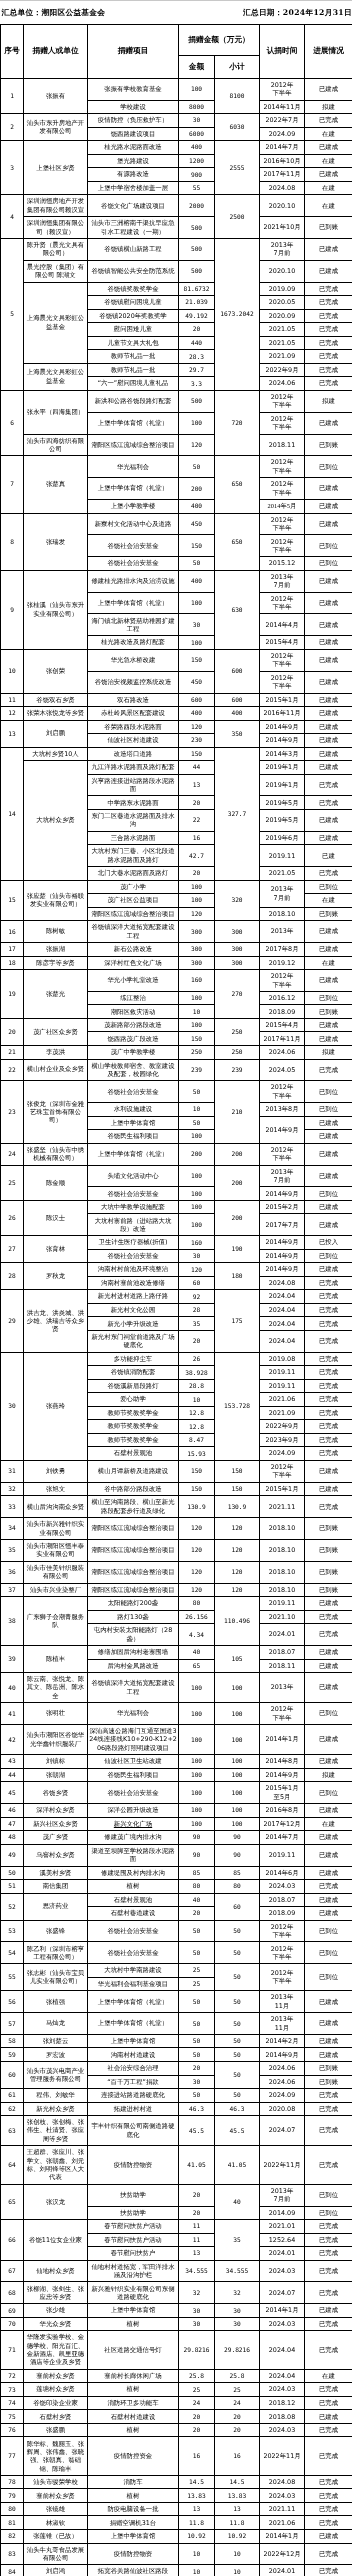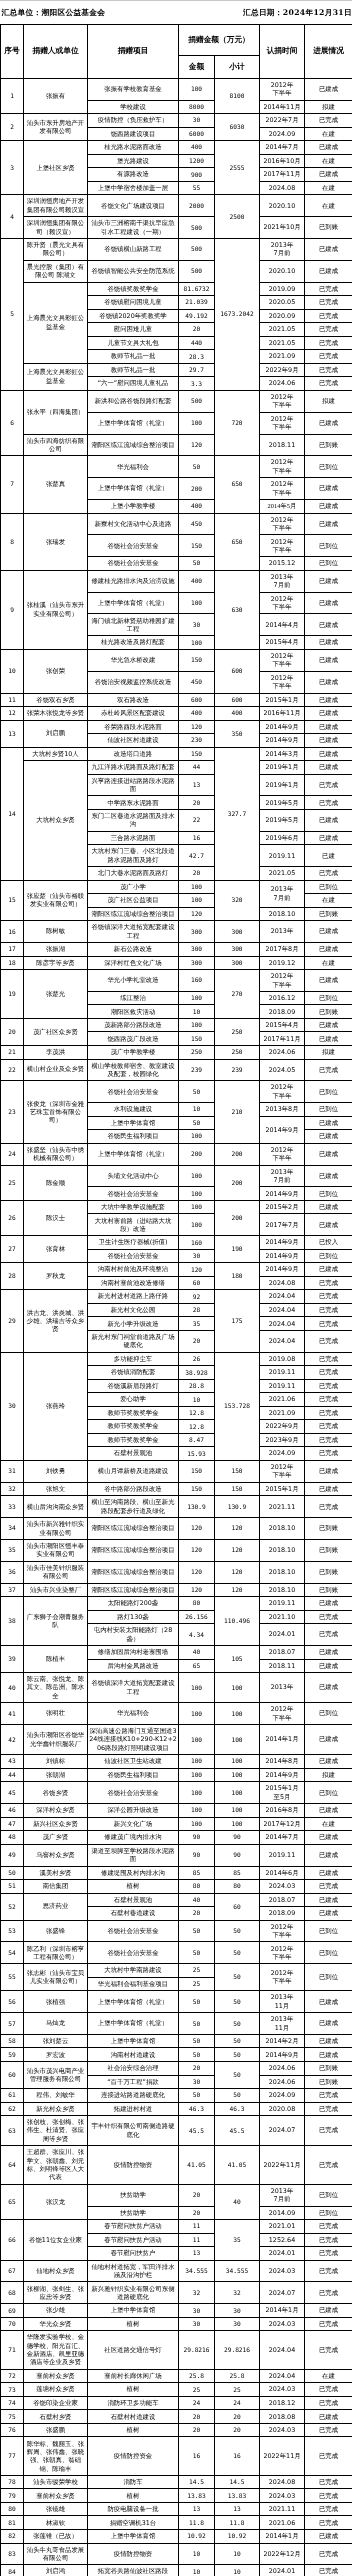--- a/index.html
+++ b/index.html
@@ -826,21 +826,21 @@
         <td style="white-space: pre-line;">深洋村众乡贤</td>
         <td style="white-space: pre-line;">深洋公园升级改造</td>
         <td class="num" style="white-space: pre-line;">100</td>
         <td class="num" style="white-space: pre-line;">100</td>
         <td style="white-space: pre-line;">2016年8月</td>
         <td style="white-space: pre-line;">已建成</td>
       </tr>
       <tr>
         <td class="num" style="white-space: pre-line;">47</td>
         <td style="white-space: pre-line;">新兴社区众乡贤</td>
-        <td style="white-space: pre-line;">新兴文化广场</td>
+        <td style="white-space: pre-line; text-decoration: underline;">新兴文化广场</td>
         <td class="num" style="white-space: pre-line;">100</td>
         <td class="num" style="white-space: pre-line;">100</td>
         <td style="white-space: pre-line;">2017年12月</td>
         <td style="white-space: pre-line;">在建</td>
       </tr>
       <tr>
         <td class="num" style="white-space: pre-line;">48</td>
         <td style="white-space: pre-line;">茂广乡贤</td>
         <td style="white-space: pre-line;">修建茂广境内排水沟</td>
         <td class="num" style="white-space: pre-line;">90</td>

